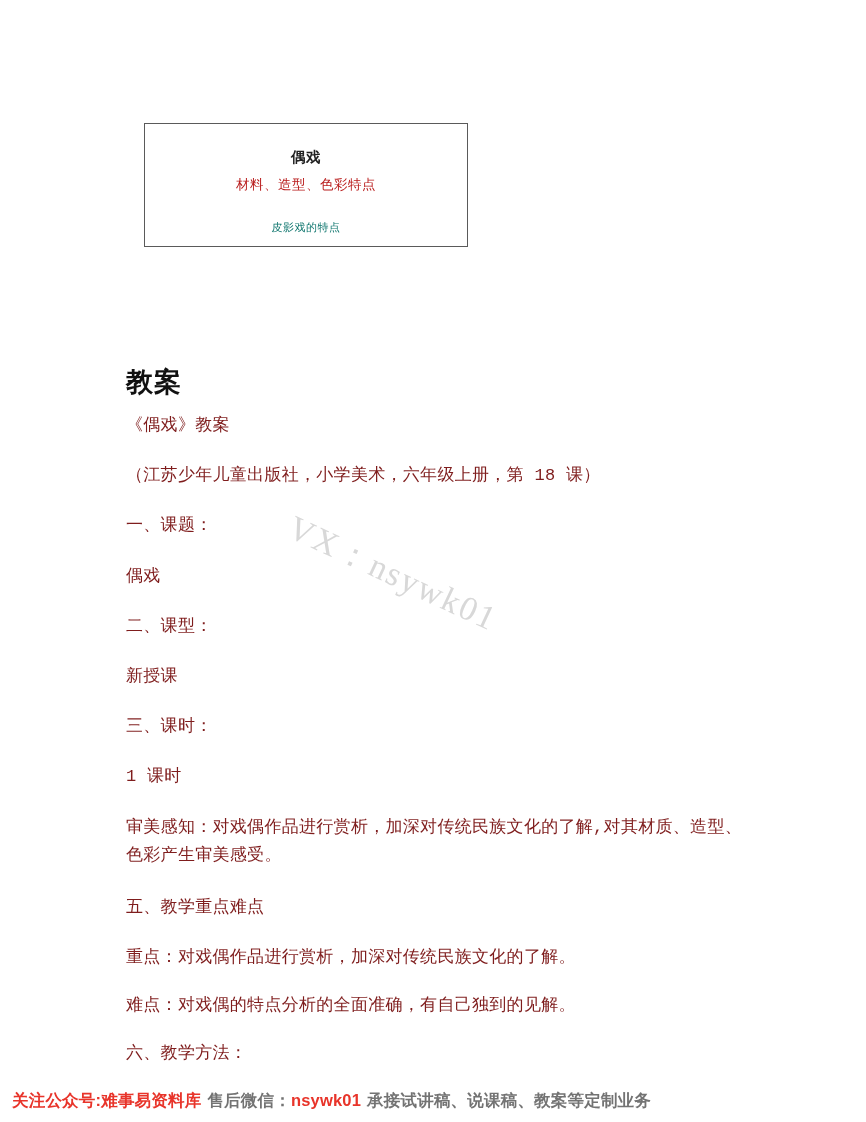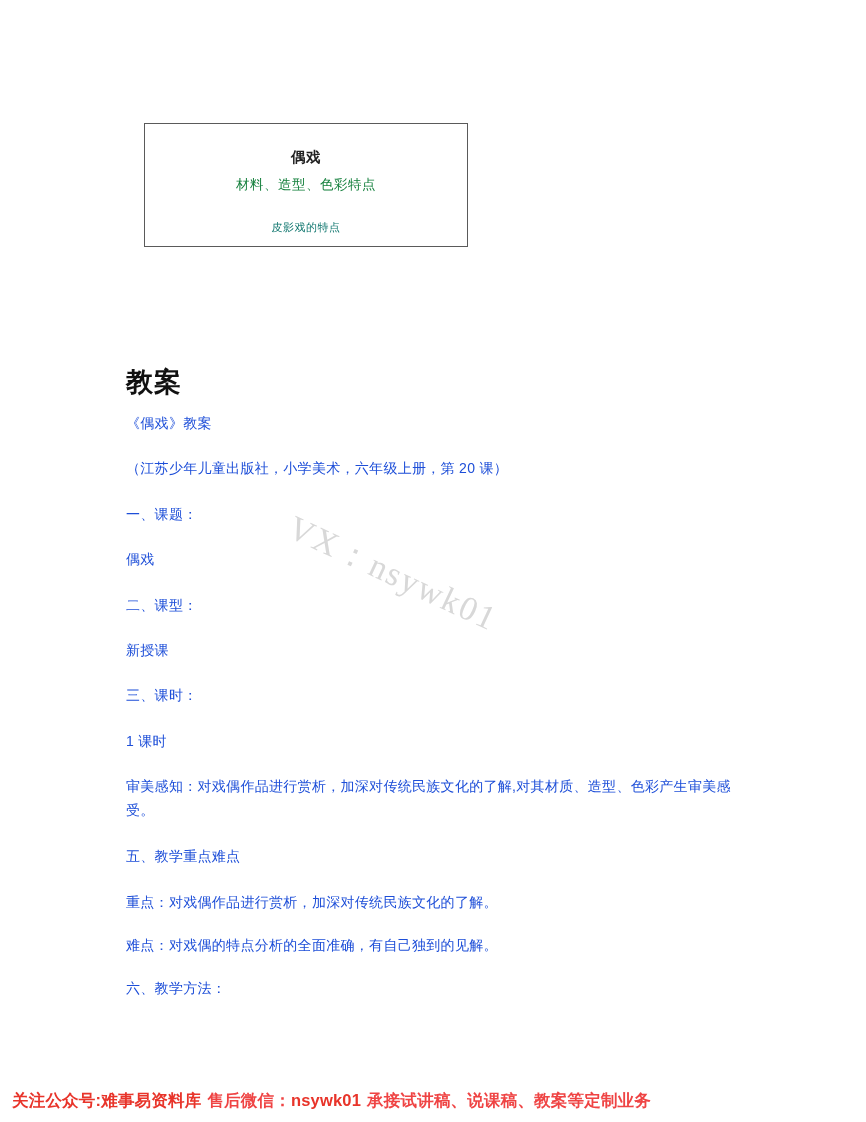--- a/index.html
+++ b/index.html
@@ -36,21 +36,21 @@
     text-align: center;
     font-size: 14.5px;
     font-weight: bold;
     color: #222;
     margin-top: 24px;
     letter-spacing: 0.5px;
   }
   .slide-sub {
     text-align: center;
     font-size: 13.5px;
-    color: #15803d;
+    color: #b91c1c;
     margin-top: 9px;
     letter-spacing: 0.5px;
   }
   .slide-sub2 {
     text-align: center;
     font-size: 11px;
     color: #0f766e;
     margin-top: 26px;
     letter-spacing: 0.5px;
   }
@@ -66,25 +66,25 @@
     color: #111;
     letter-spacing: 1px;
   }
   .doc-body {
     position: absolute;
     left: 126px;
     top: 412px;
     width: 620px;
   }
   .para {
-    font-size: 14px;
+    font-size: 17px;
     line-height: 1.6;
-    color: #1d4ed8;
+    color: #7f1d1d;
     margin: 0 0 23px 0;
-    font-family: Liberation Sans, sans-serif;
+    font-family: Liberation Mono, monospace;
     letter-spacing: 0.3px;
   }
   .para.tight {
     margin-bottom: 21px;
   }
   .para.multi {
     margin-bottom: 23px;
     line-height: 1.68;
   }
 
@@ -116,39 +116,39 @@
     white-space: nowrap;
     font-family: "Liberation Sans", sans-serif;
   }
   .footer-inner {
     padding-left: 12px;
     font-size: 16.5px;
     font-weight: bold;
     letter-spacing: 0.2px;
   }
   .f-red { color: #e8342a; }
-  .f-dark { color: #ef4444; }
+  .f-dark { color: #737373; }
   .f-sep { display: inline-block; width: 6px; }
 </style>
 </head>
 <body>
 
 <div class="page">
 
   <div class="slide-card">
     <div class="slide-title">偶戏</div>
     <div class="slide-sub">材料、造型、色彩特点</div>
     <div class="slide-sub2">皮影戏的特点</div>
   </div>
 
   <div class="doc-heading">教案</div>
 
   <div class="doc-body">
     <p class="para">《偶戏》教案</p>
-    <p class="para">（江苏少年儿童出版社，小学美术，六年级上册，第 20 课）</p>
+    <p class="para">（江苏少年儿童出版社，小学美术，六年级上册，第 18 课）</p>
     <p class="para">一、课题：</p>
     <p class="para">偶戏</p>
     <p class="para">二、课型：</p>
     <p class="para">新授课</p>
     <p class="para">三、课时：</p>
     <p class="para">1 课时</p>
     <p class="para multi">审美感知：对戏偶作品进行赏析，加深对传统民族文化的了解,对其材质、造型、色彩产生审美感受。</p>
     <p class="para">五、教学重点难点</p>
     <p class="para tight">重点：对戏偶作品进行赏析，加深对传统民族文化的了解。</p>
     <p class="para tight">难点：对戏偶的特点分析的全面准确，有自己独到的见解。</p>

